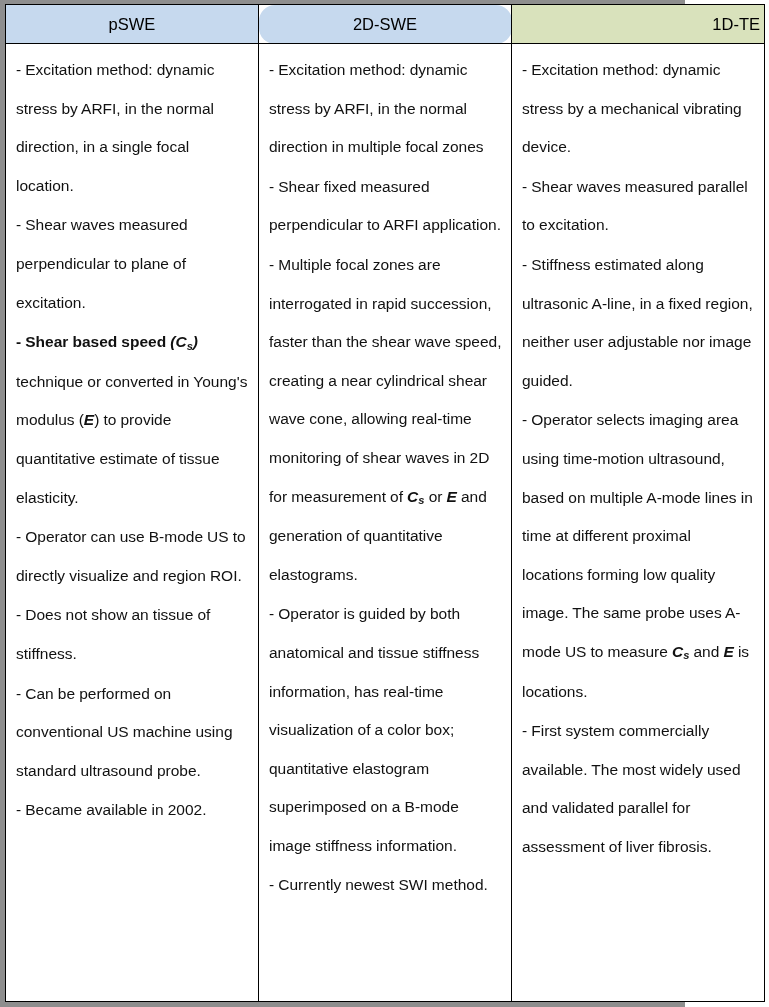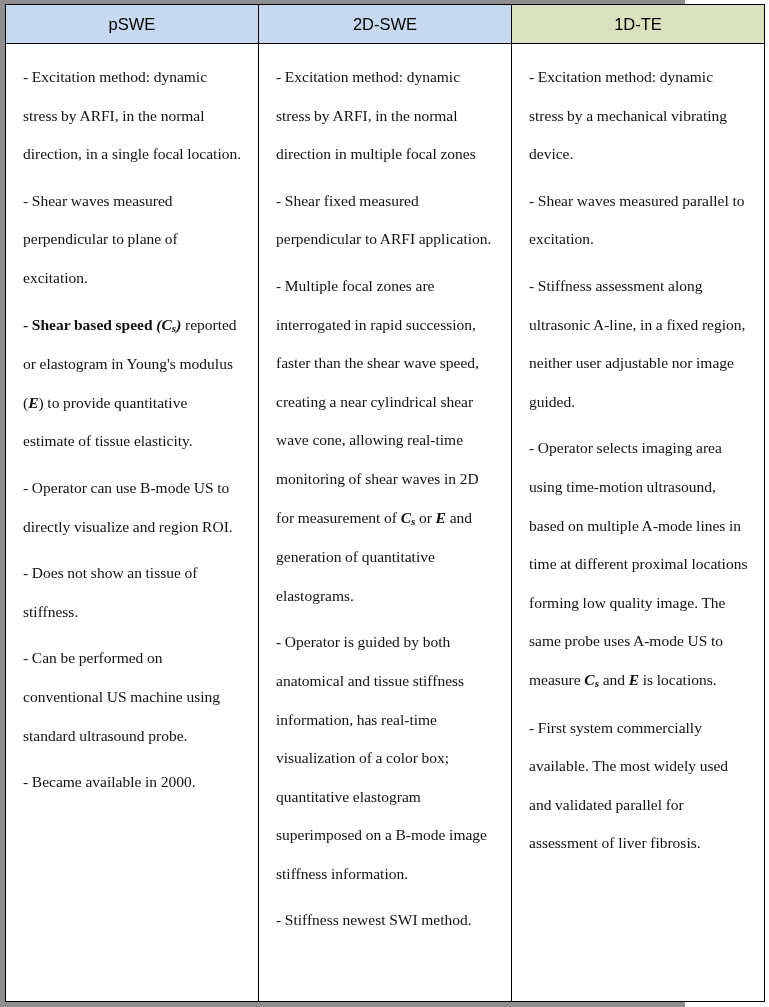--- a/index.html
+++ b/index.html
@@ -54,23 +54,22 @@
     vertical-align: top;
     padding: 6px 8px 6px 9px;
     font-size: 15.5px;
     line-height: 38.6px;
     color: #111111;
     text-align: left;
     white-space: normal;
     word-spacing: -0.2px;
   }
   td.bodycell p {
-    margin: 8px;
+    margin: 1px;
     padding: 0;
-    font-family: Liberation Serif, serif;
   }
   .bi {
     font-weight: bold;
     font-style: italic;
   }
   .bi sub,
   sub.sb {
     font-size: 0.72em;
     vertical-align: baseline;
     position: relative;
@@ -84,45 +83,45 @@
 <div class="page">
   <table class="cmp">
     <colgroup>
       <col class="c1">
         <col class="c2">
         <col class="c3">
     </colgroup>
     <thead>
       <tr>
         <th class="hd blue" style="background: rgb(198, 217, 238);">pSWE</th>
-        <th class="hd blue" style="background: rgb(198, 217, 238);">2D-SWE</th>
-        <th class="hd green" style="background: rgb(217, 226, 188);">1D-TE</th>
+        <th class="hd blue" style="background: rgb(198, 217, 238); border-radius: 16px;">2D-SWE</th>
+        <th class="hd green" style="background: rgb(217, 226, 188); text-align: right;">1D-TE</th>
       </tr>
     </thead>
     <tbody>
       <tr>
         <td class="bodycell">
             <p><span>- Excitation method: dynamic stress by ARFI, in the normal direction, in a single focal location.</span></p>
             <p><span>- Shear waves measured perpendicular to plane of excitation.</span></p>
-            <p><span class="semi">- Shear based speed </span><span class="bi">(C</span><span class="bi"><sub class="sb">s</sub></span><span class="bi">)</span><span> reported or elastogram in Young's modulus (</span><span class="bi">E</span><span>) to provide quantitative estimate of tissue elasticity.</span></p>
+            <p><span class="semi">- Shear based speed </span><span class="bi">(C</span><span class="bi"><sub class="sb">s</sub></span><span class="bi">)</span><span> technique or converted in Young's modulus (</span><span class="bi">E</span><span>) to provide quantitative estimate of tissue elasticity.</span></p>
             <p><span>- Operator can use B-mode US to directly visualize and region ROI.</span></p>
             <p><span>- Does not show an tissue of stiffness.</span></p>
             <p><span>- Can be performed on conventional US machine using standard ultrasound probe.</span></p>
-            <p><span>- Became available in 2000.</span></p>
+            <p><span>- Became available in 2002.</span></p>
           </td>
         <td class="bodycell">
             <p><span>- Excitation method: dynamic stress by ARFI, in the normal direction in multiple focal zones</span></p>
             <p><span>- Shear fixed measured perpendicular to ARFI application.</span></p>
             <p><span>- Multiple focal zones are interrogated in rapid succession, faster than the shear wave speed, creating a near cylindrical shear wave cone, allowing real-time monitoring of shear waves in 2D for measurement of </span><span class="bi">C</span><span class="bi"><sub class="sb">s</sub></span><span> or </span><span class="bi">E</span><span> and generation of quantitative elastograms.</span></p>
             <p><span>- Operator is guided by both anatomical and tissue stiffness information, has real-time visualization of a color box; quantitative elastogram superimposed on a B-mode image stiffness information.</span></p>
-            <p><span>- Stiffness newest SWI method.</span></p>
+            <p><span>- Currently newest SWI method.</span></p>
           </td>
         <td class="bodycell">
             <p><span>- Excitation method: dynamic stress by a mechanical vibrating device.</span></p>
             <p><span>- Shear waves measured parallel to excitation.</span></p>
-            <p><span>- Stiffness assessment along ultrasonic A-line, in a fixed region, neither user adjustable nor image guided.</span></p>
+            <p><span>- Stiffness estimated along ultrasonic A-line, in a fixed region, neither user adjustable nor image guided.</span></p>
             <p><span>- Operator selects imaging area using time-motion ultrasound, based on multiple A-mode lines in time at different proximal locations forming low quality image. The same probe uses A-mode US to measure </span><span class="bi">C</span><span class="bi"><sub class="sb">s</sub></span><span> and </span><span class="bi">E</span><span> is locations.</span></p>
             <p><span>- First system commercially available. The most widely used and validated parallel for assessment of liver fibrosis.</span></p>
           </td>
       </tr>
     </tbody>
   </table>
 </div>
 
 </body></html>

